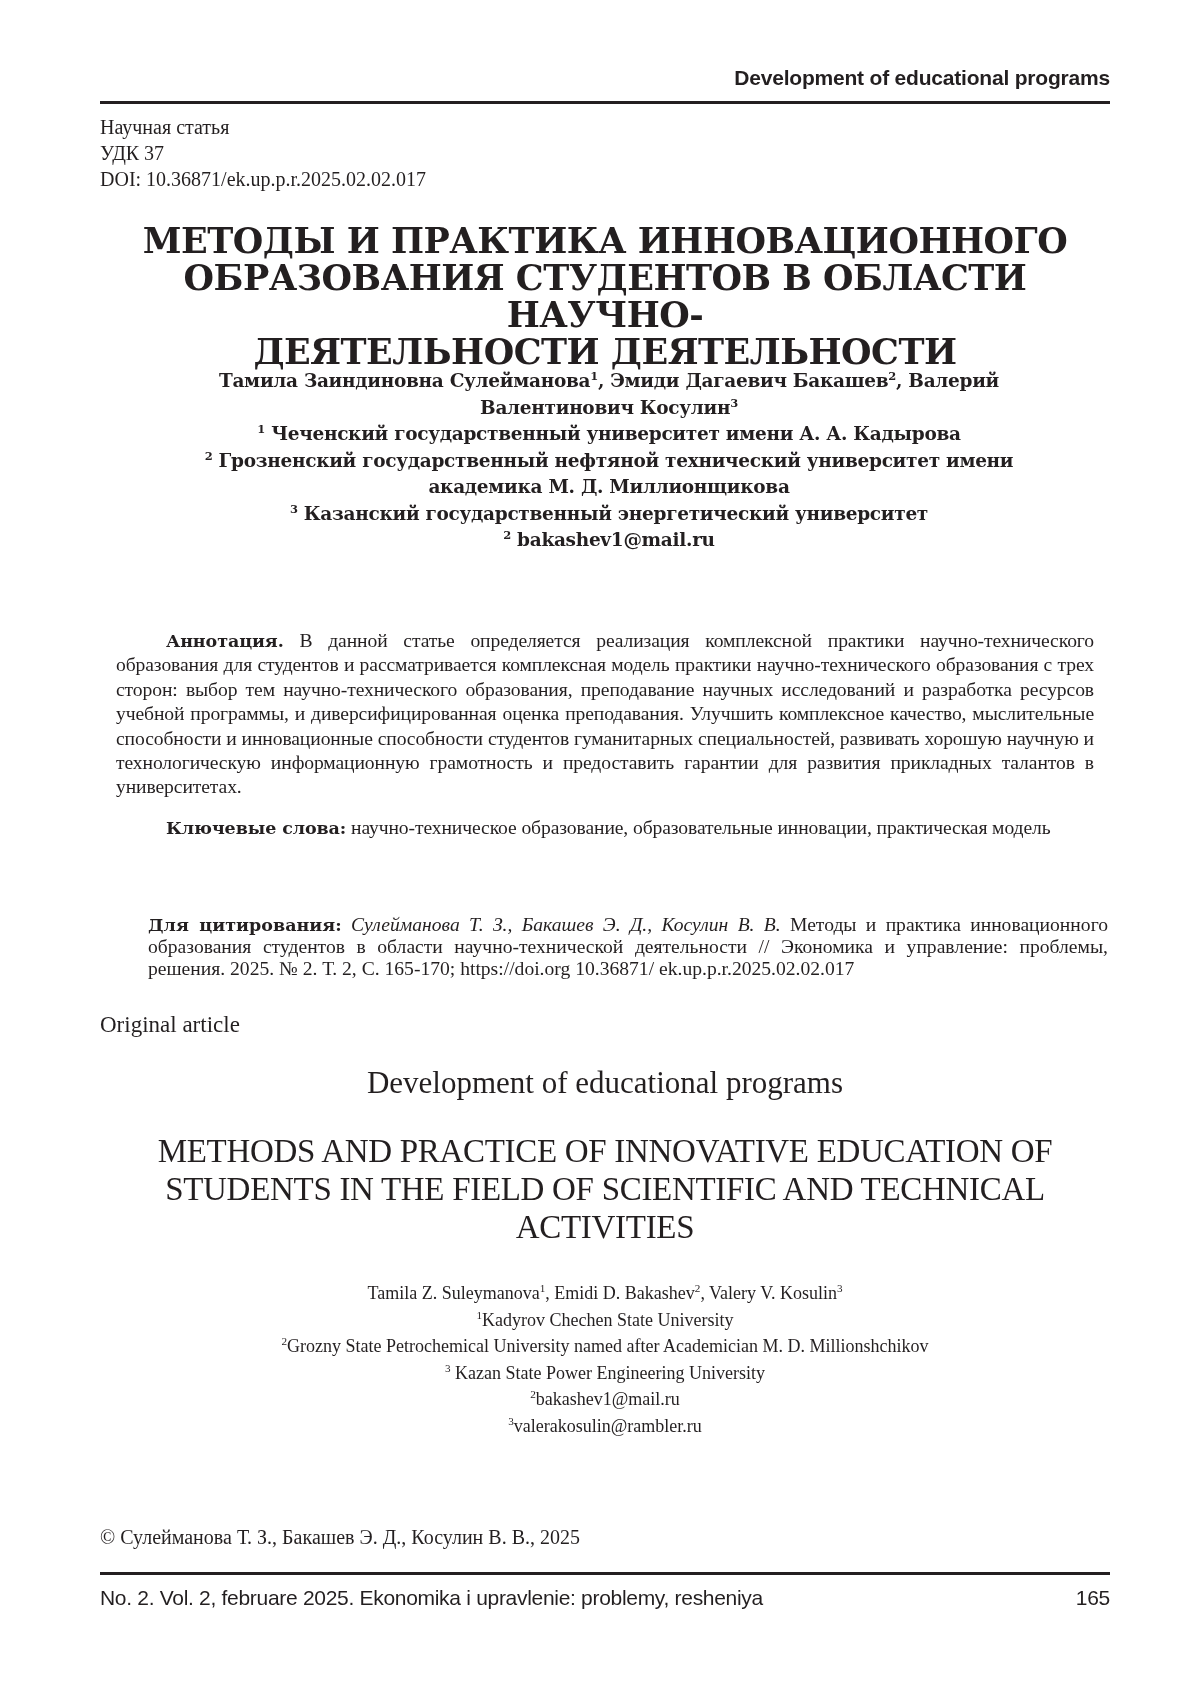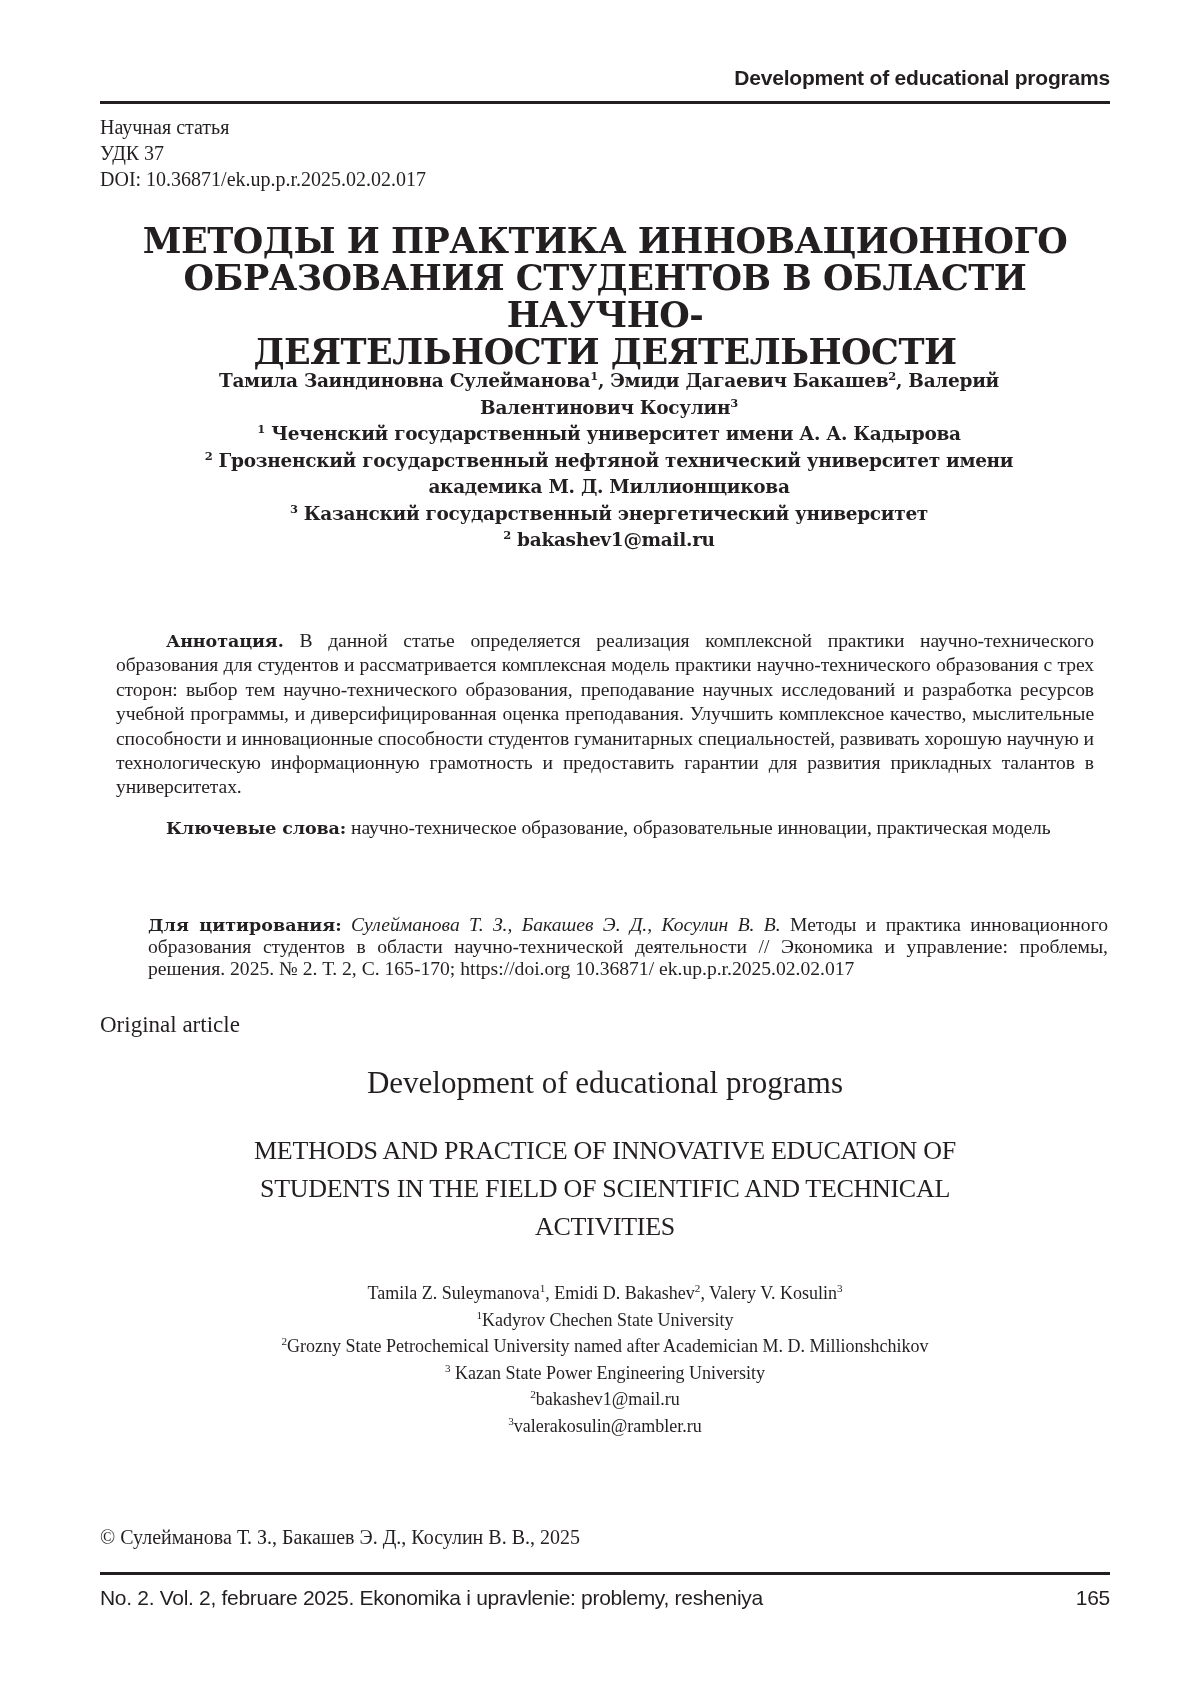--- a/index.html
+++ b/index.html
@@ -39,21 +39,21 @@
     }
     .cite b { font-family: "DejaVu Serif", serif; font-size: 17.5px; }
     .cite i { font-style: italic; }
     .orig { position: absolute; left: 0; top: 1012px; font-family: "Liberation Serif", serif; font-size: 23px; }
     .section-en {
       position: absolute; left: 0; top: 1065px; width: 1010px; text-align: center;
       font-family: "Liberation Serif", serif; font-size: 31px;
     }
     .title-en {
       position: absolute; left: 0; top: 1132px; width: 1010px; text-align: center;
-      font-family: "Liberation Serif", serif; font-size: 26px; line-height: 38px; letter-spacing: -0.3px;
+      font-family: "Liberation Serif", serif; font-size: 33px; line-height: 38px; letter-spacing: -0.3px;
     }
     .authors-en {
       position: absolute; left: 0; top: 1280px; width: 1010px; text-align: center;
       font-family: "Liberation Serif", serif; font-size: 18px; line-height: 26.5px;
     }
     .authors-en div { white-space: nowrap; }
     .copyright { position: absolute; left: 0; top: 1526px; font-family: "Liberation Serif", serif; font-size: 20px; }
     .footer {
       position: absolute; left: 0; top: 1586px; width: 1010px;
       font-family: "Liberation Sans", sans-serif; font-size: 21px; letter-spacing: -0.3px;

